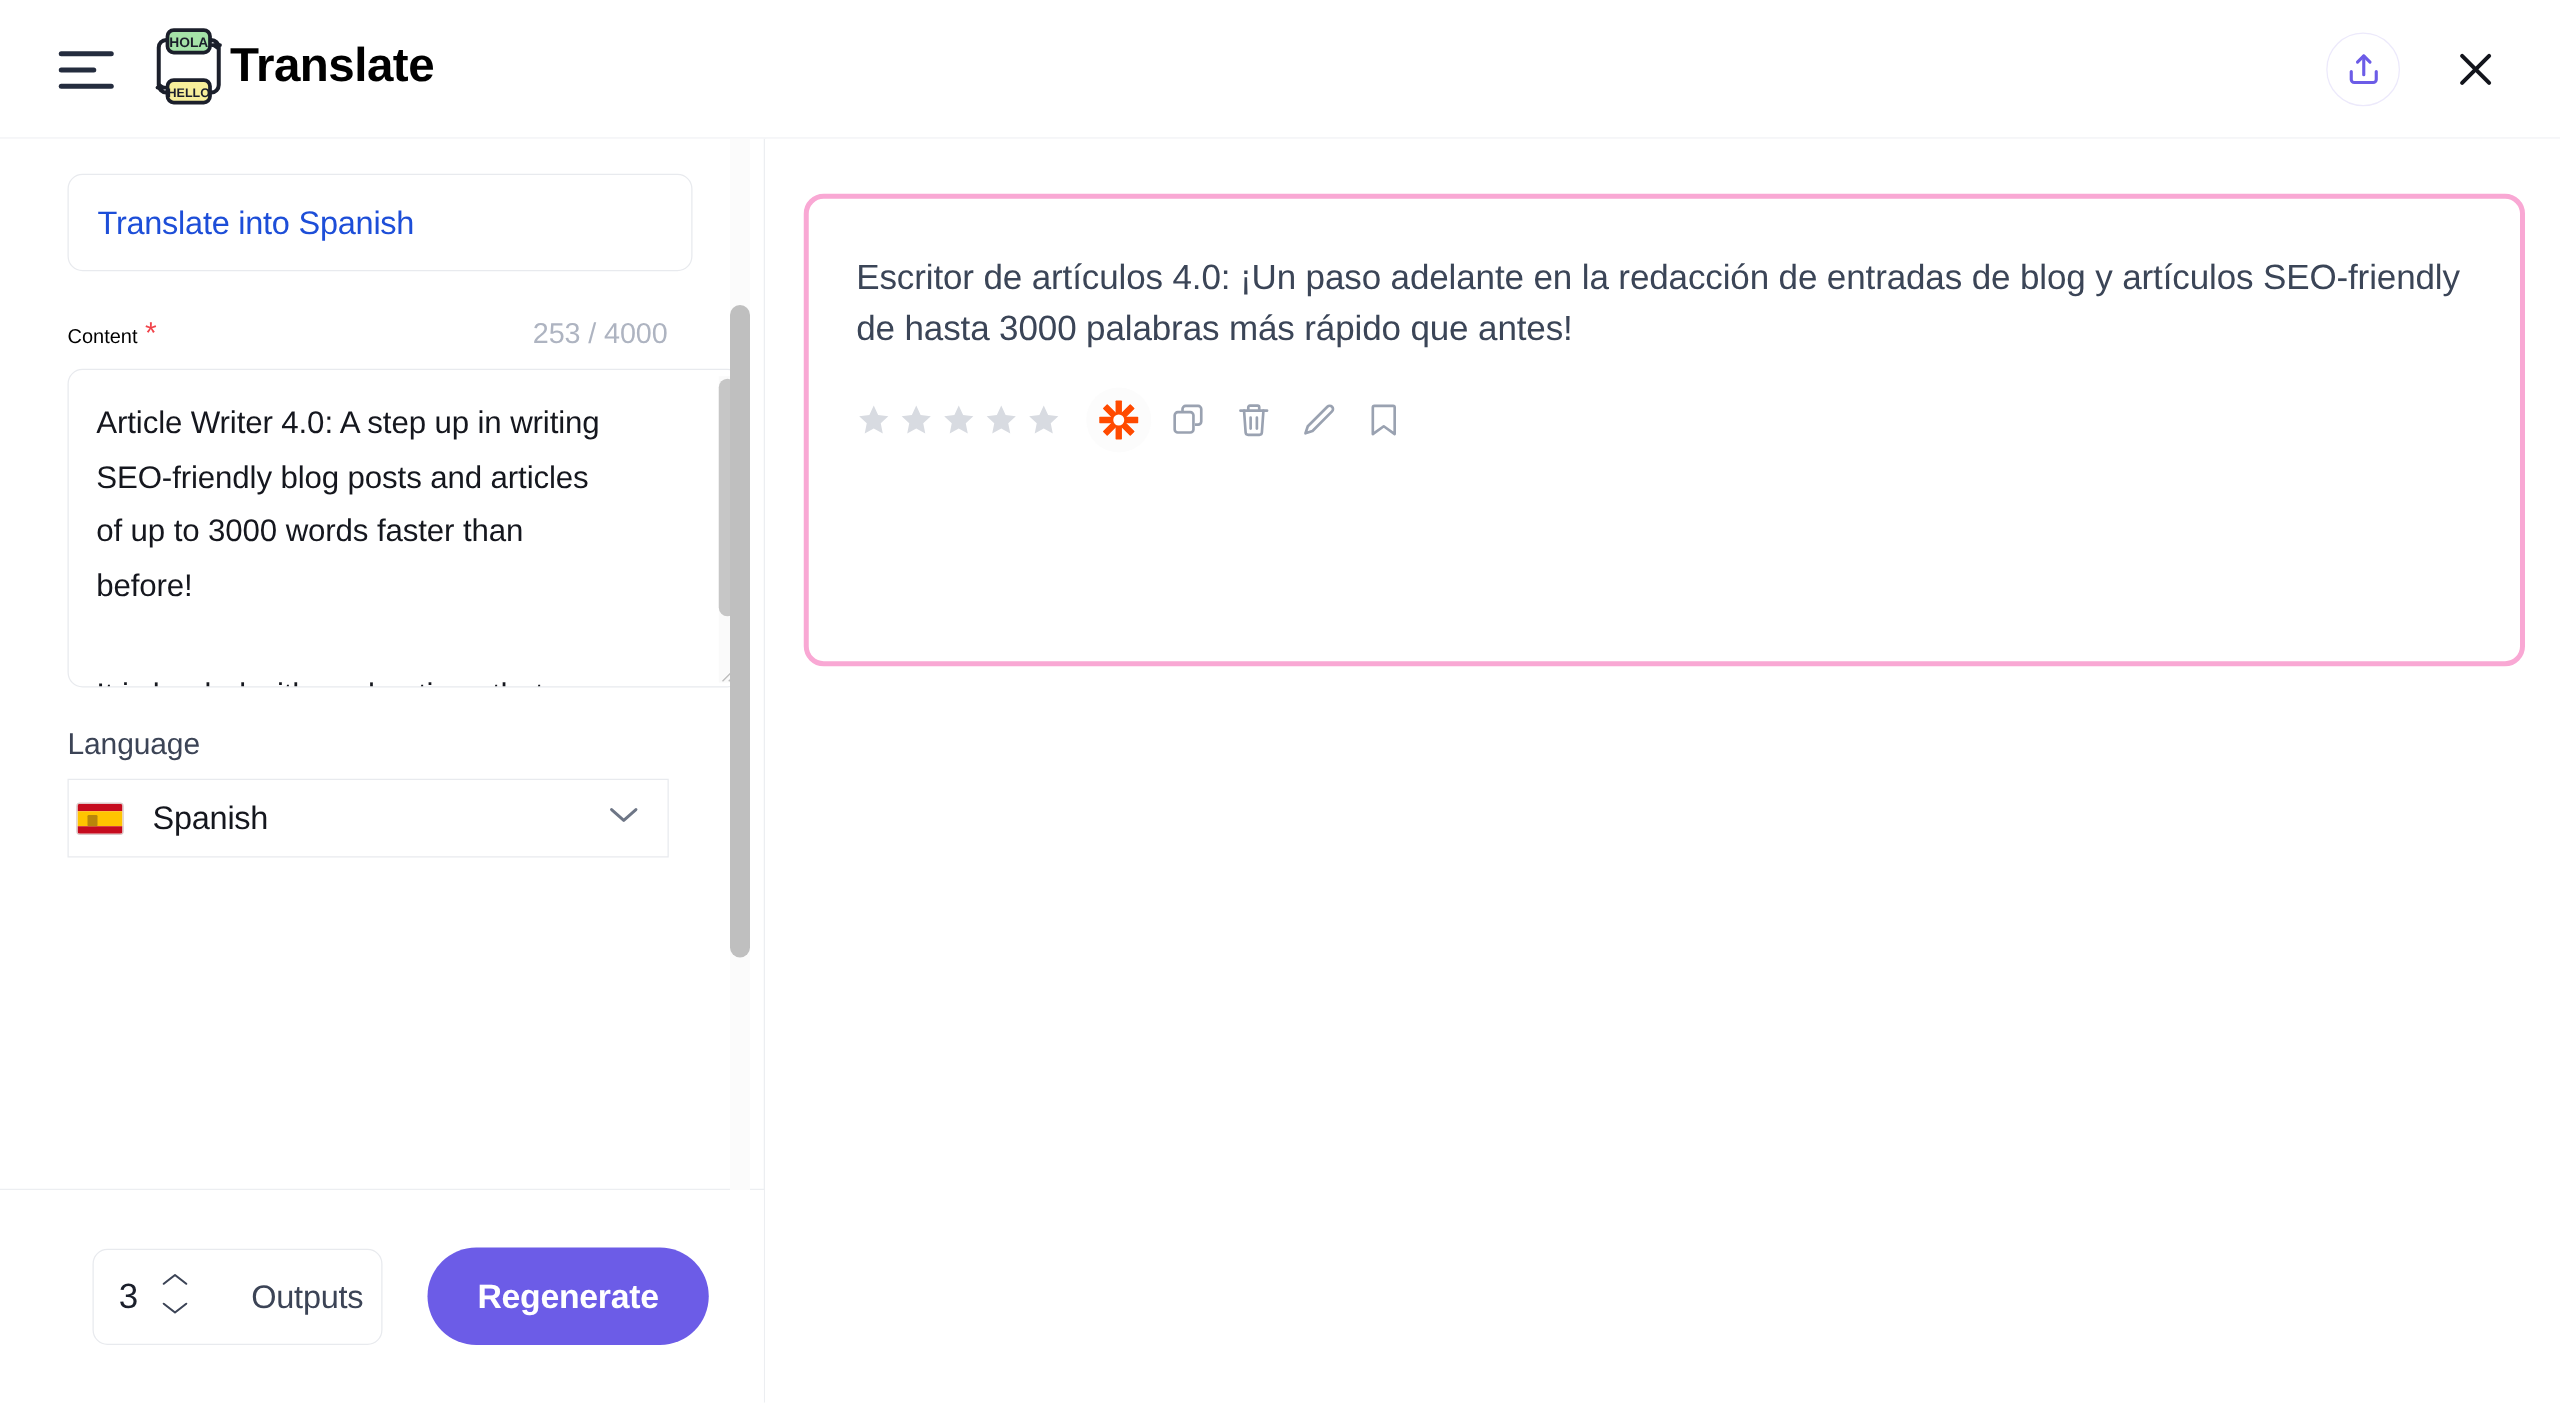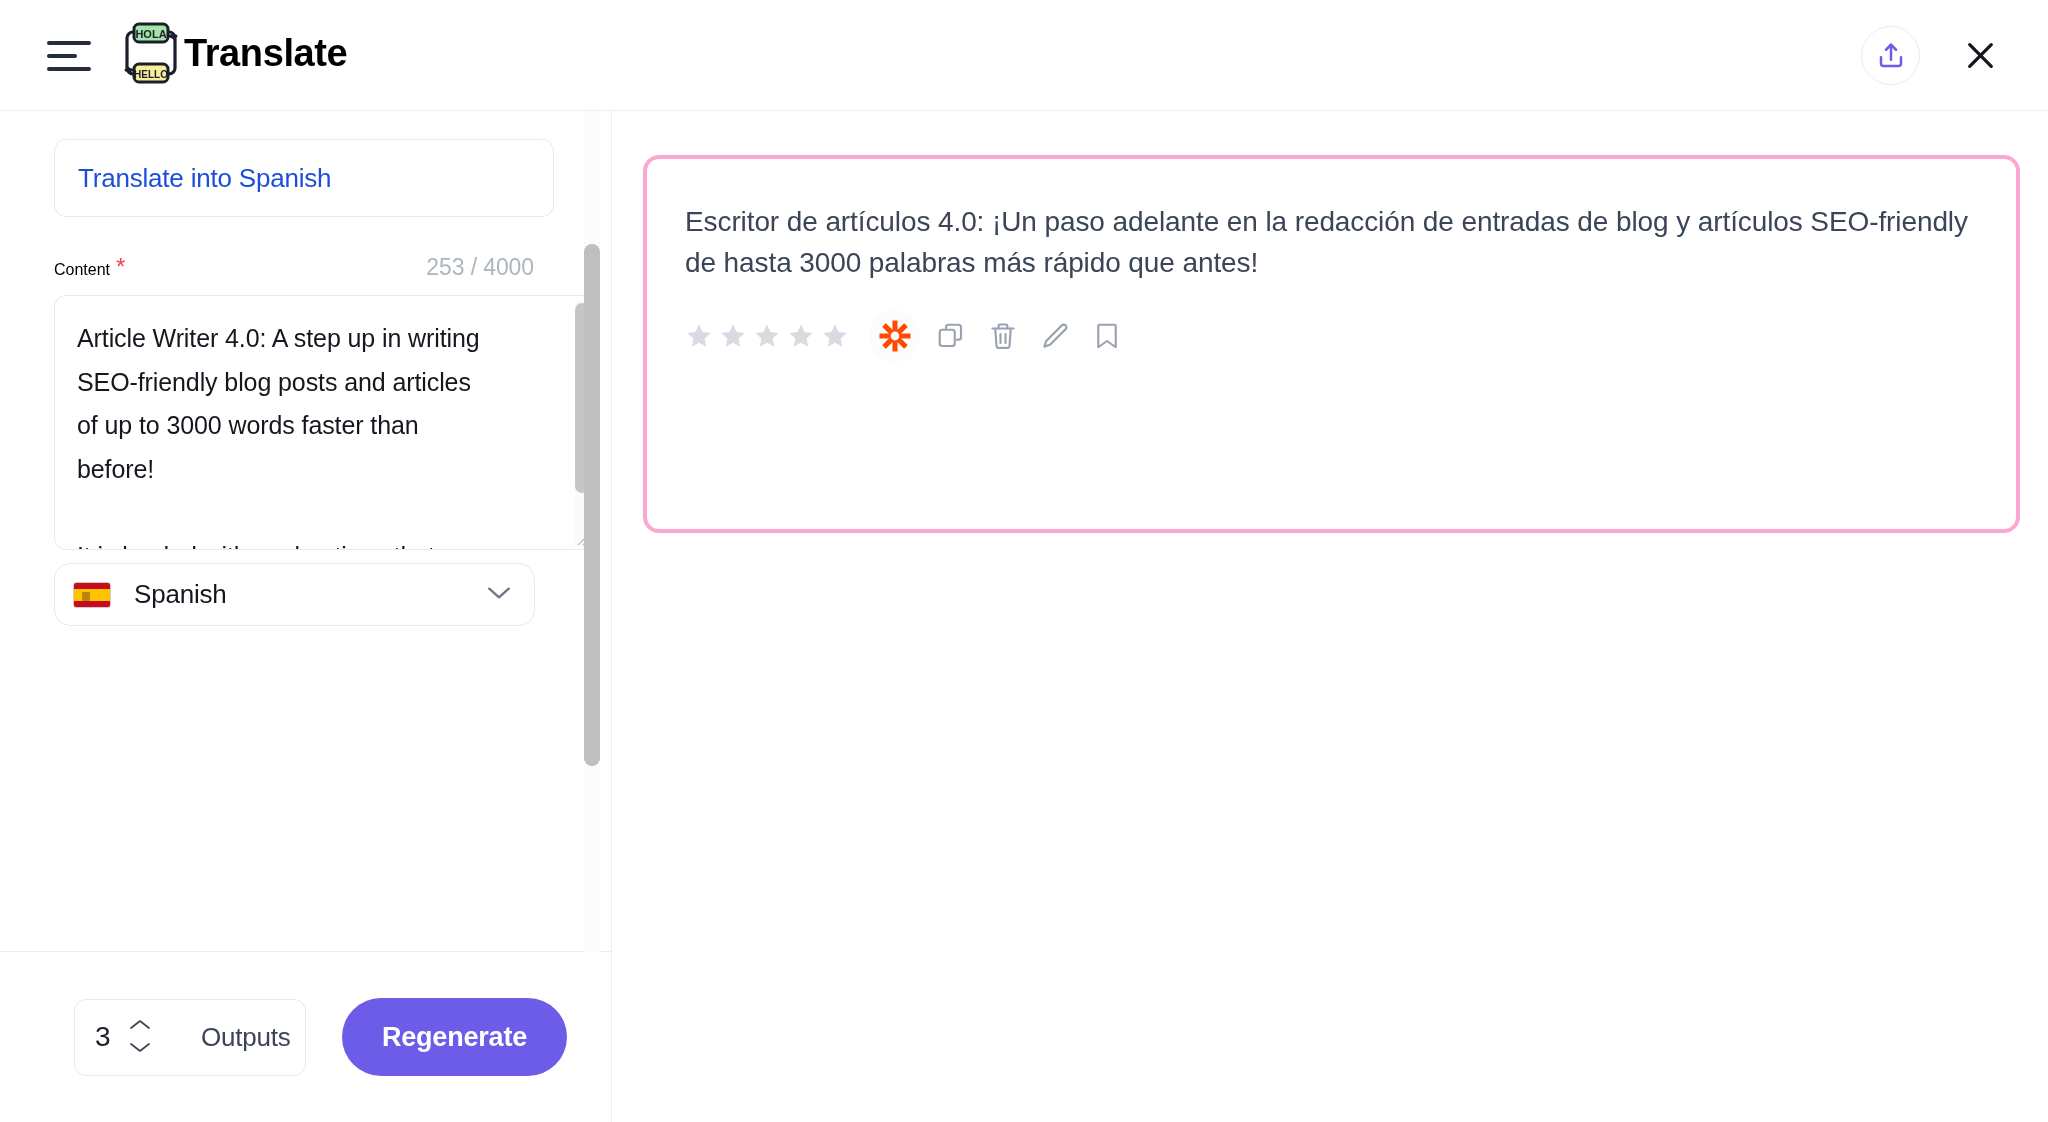--- a/index.html
+++ b/index.html
@@ -115,22 +115,22 @@
   }
   .resize-grip {
     position: absolute; right: 3px; bottom: 3px; width: 16px; height: 16px;
     opacity: .55;
   }
 
   
   .lang-label { margin-top: 32px; font-size: 24px; color: #3c4456; letter-spacing: -0.1px; }
   .lang-select {
     margin-top: 13px; width: 481px; height: 63px;
-    border: 1px solid #e8eaee; border-radius: 16px; background: #fff;
-    display: flex; align-items: center; padding: 0 22px 0 18px;
+    border: 1px solid #e8eaee; border-radius: 0; background: #fff;
+    display: flex; align-items: center; padding: 0 22px 0 6px;
     cursor: pointer;
   }
   .flag {
     width: 38px; height: 26px; border-radius: 3px; overflow: hidden;
     flex: 0 0 auto; position: relative; border: 1px solid #d9c7c7;
   }
   .flag .r1, .flag .r3 { position: absolute; left: 0; width: 100%; height: 25%; background: #c60b1e; }
   .flag .r1 { top: 0; } .flag .r3 { bottom: 0; }
   .flag .r2 { position: absolute; top: 25%; left: 0; width: 100%; height: 50%; background: #ffc400; }
   .flag .crest { position: absolute; top: 40%; left: 22%; width: 8px; height: 9px; background: #b8860b; border-radius: 1px; }
@@ -259,20 +259,21 @@
           <div class="textarea-text">Article Writer 4.0: A step up in writing SEO-friendly blog posts and articles of up to 3000 words faster than before!
 
 It is loaded with cool options that involve selecting your desired length, tone of voice, keywords, point of view, and call to action.</div>
           <div class="ta-scrollbar"></div>
           <div class="ta-thumb"></div>
           <svg class="resize-grip" viewBox="0 0 16 16">
             <path d="M15 4 L4 15 M15 9 L9 15" stroke="#8d8d8d" stroke-width="1.1" fill="none"></path>
           </svg>
         </div>
 
+        <div class="lang-label">Language</div>
 
         <div class="lang-select">
           <span class="flag">
             <span class="r1"></span>
               <span class="r2"></span>
               <span class="r3"></span>
               <span class="crest"></span>
           </span>
           <span class="lang-name">Spanish</span>
           <span>

